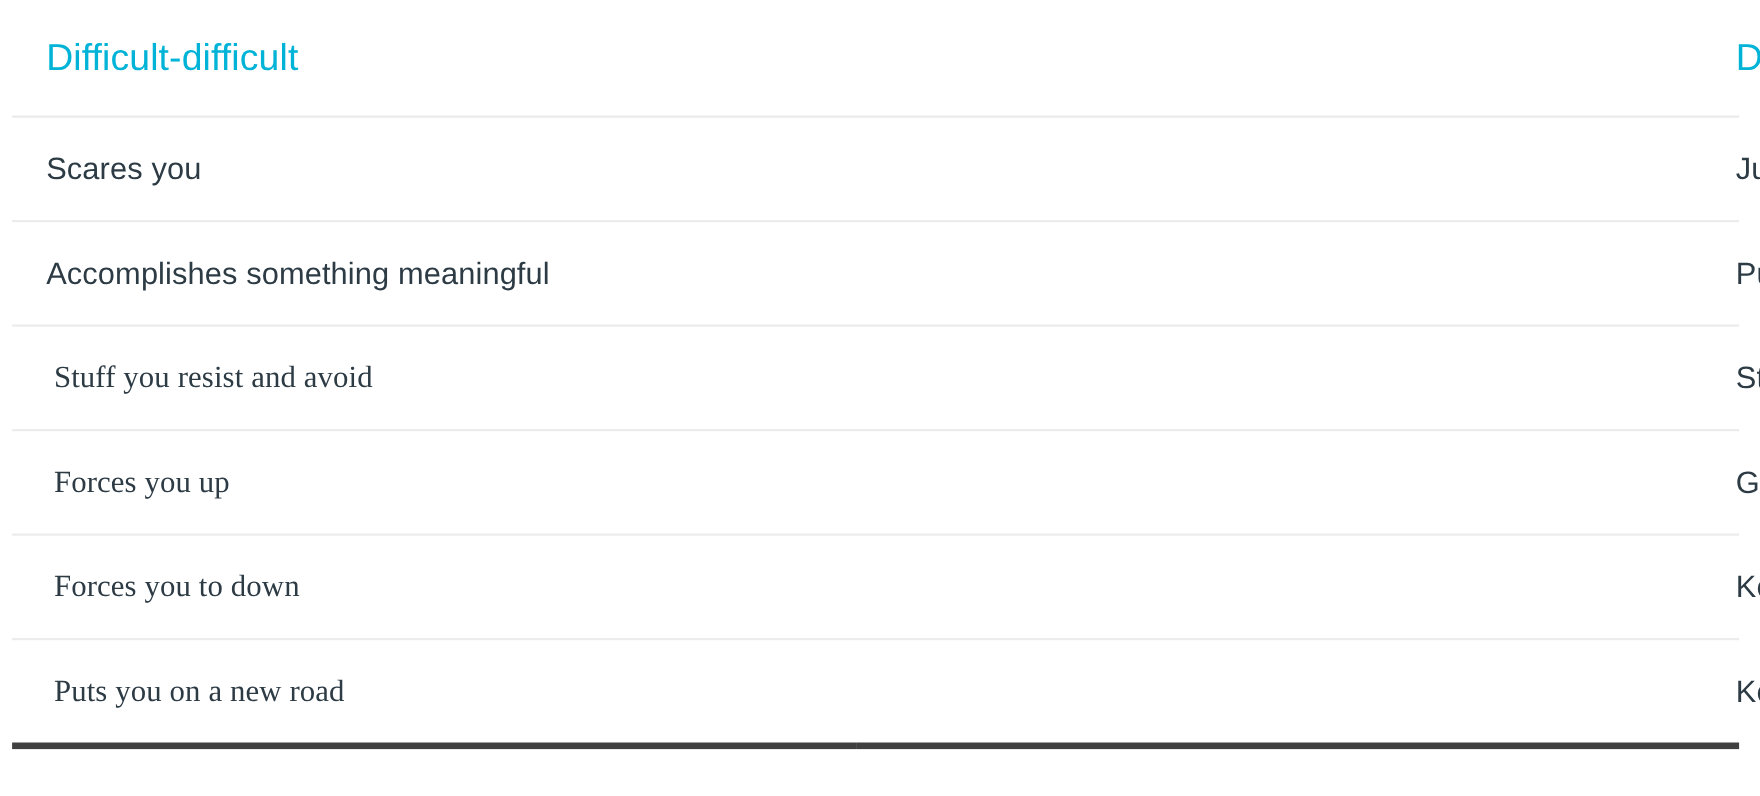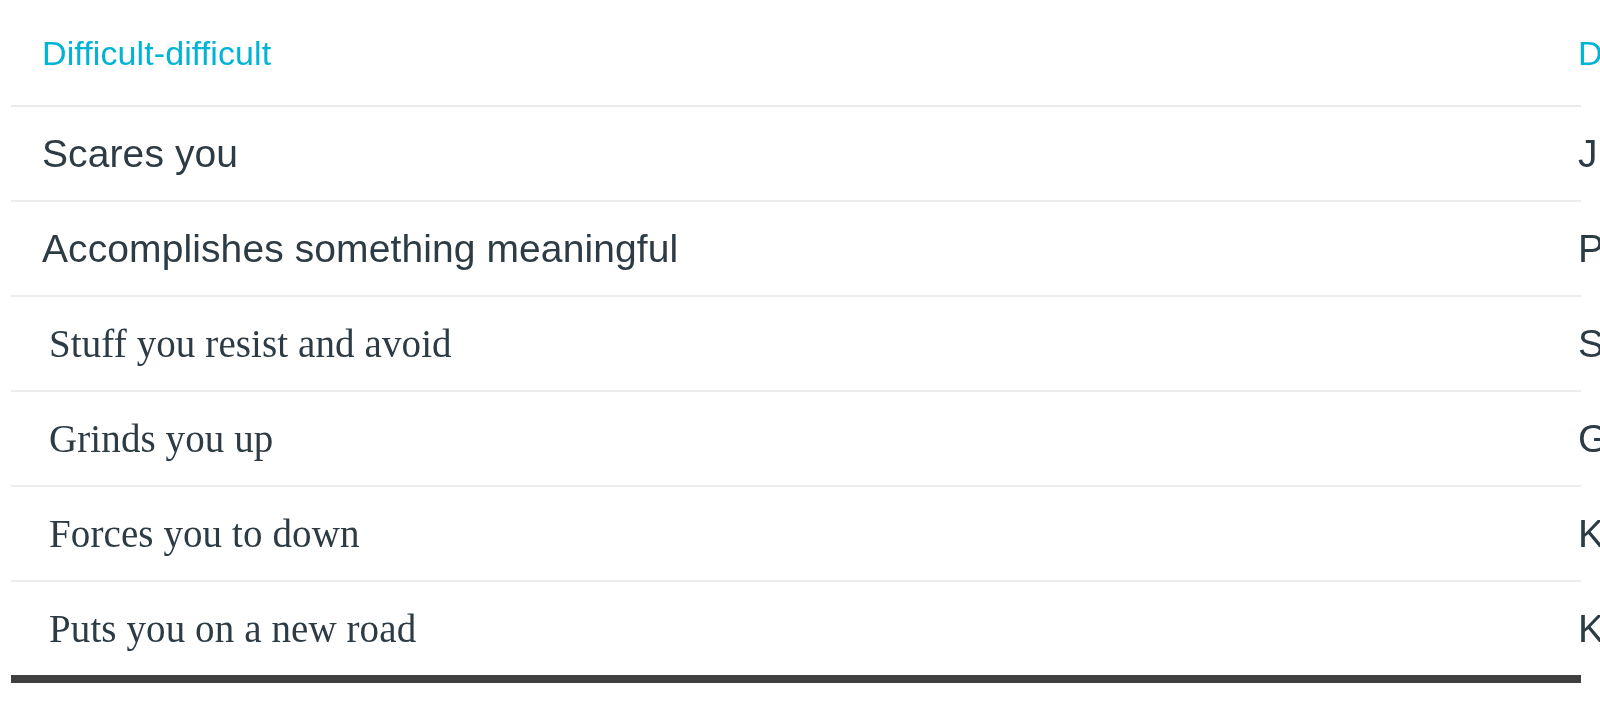--- a/index.html
+++ b/index.html
@@ -60,27 +60,27 @@
 
   table.compare tbody td {
     height: 93px;
     padding: 0;
     margin: 0;
     vertical-align: middle;
     border-bottom: 2px solid #ececec;
   }
 
   table.compare tbody tr:last-child td {
-    border-bottom: 8px solid #404040;
+    border-bottom: 6px solid #404040;
   }
 
   .cell-text {
     display: block;
     color: #2d3b45;
-    font-size: 39px;
+    font-size: 28px;
     line-height: 38px;
     white-space: nowrap;
     letter-spacing: 0.1px;
   }
 
   td.col-left .cell-text { padding-left: 31px; }
   td.col-left.indent .cell-text { padding-left: 38px; font-family: Liberation Serif, serif; }
   td.col-right .cell-text { padding-left: 799px; }
 
   .tail-space {
@@ -131,21 +131,21 @@
       <tr>
         <td class="col-left indent">
           <span class="cell-text">Stuff you resist and avoid</span>
         </td>
         <td class="col-right">
           <span class="cell-text">Stuff you do because it’s there</span>
         </td>
       </tr>
       <tr>
         <td class="col-left indent">
-          <span class="cell-text">Grinds you up</span>
+          <span class="cell-text">Forces you up</span>
         </td>
         <td class="col-right">
           <span class="cell-text">Grinds you down</span>
         </td>
       </tr>
       <tr>
         <td class="col-left indent">
           <span class="cell-text">Forces you to down</span>
         </td>
         <td class="col-right">

